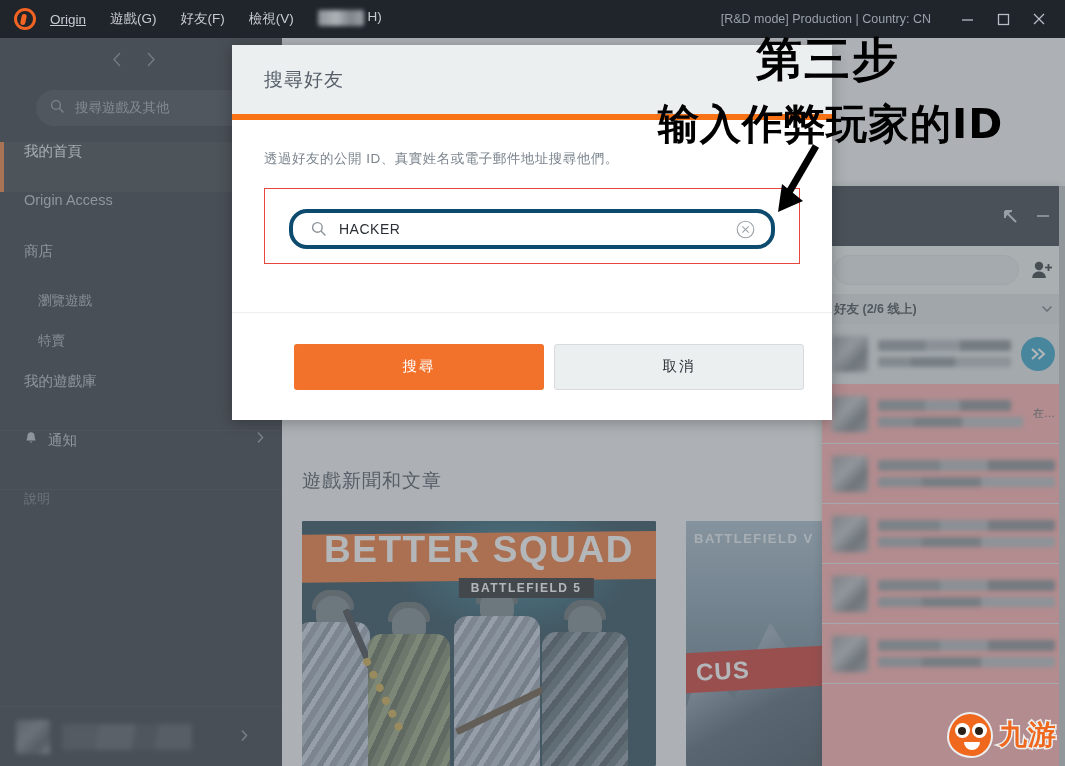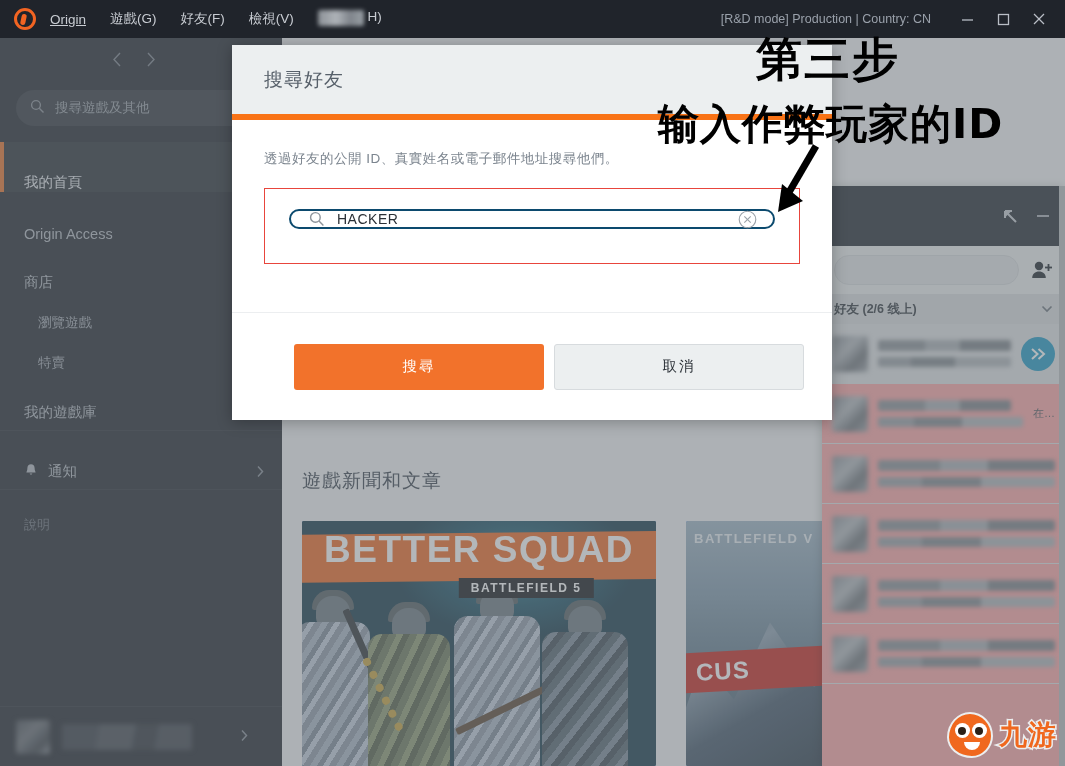--- a/index.html
+++ b/index.html
@@ -72,31 +72,31 @@
     position: absolute; left: 0; top: 38px;
     width: 282px; height: 728px;
     background: #22262e;
     z-index: 10;
   }
   .nav-arrows {
     height: 46px; display: flex; align-items: center;
     padding-left: 112px; gap: 22px;
   }
   .nav-arrow { color: #7b828c; font-size: 18px; line-height: 1; }
-  .side-search-wrap { padding: 6px 16px 14px 16px; }
+  .side-search-wrap { padding: 6px 16px 14px 16px; margin-left: 20px; }
   .side-search {
     height: 36px; border-radius: 18px;
     background: #32373f;
     display: flex; align-items: center; padding-left: 14px;
   }
   .side-search .mag { margin-right: 10px; color: #8b9099; }
   .side-search .ph { color: #9aa0a8; font-size: 13.5px; }
   .nav-list { margin-top: 2px; }
   .nav-row {
-    height: 50px; display: flex; align-items: flex-end;
+    height: 50px; display: flex; align-items: flex-start;
     padding-left: 24px; position: relative;
     color: #b3b9c1; font-size: 14.5px;
   }
   .nav-row.active { background: #2b3038; color: #e6e9ed; }
   .nav-row.active::before {
     content: ""; position: absolute; left: 0; top: 0;
     width: 4px; height: 100%; background: #e8732c;
   }
   .nav-row.sub { height: 40px; padding-left: 38px; font-size: 13.5px; color: #a3a9b2; }
   .nav-sep { height: 1px; background: #2c313a; margin: 8px 0 0 0; }
@@ -307,21 +307,21 @@
   .modal-head h2 { font-size: 19px; font-weight: normal; color: #57606a; letter-spacing: 1px; }
   .modal-body { padding: 30px 32px 0 32px; }
   .modal-desc { font-size: 13.5px; color: #7b848e; letter-spacing: .5px; }
   .search-outline {
     margin-top: 20px;
     border: 1px solid #e8453c;
     padding: 20px 24px;
     height: 76px;
   }
   .search-field {
-    height: 20px; border: 2px solid #0c4a6e; border-radius: 18px;
+    height: 40px; border: 4px solid #0c4a6e; border-radius: 18px;
     display: flex; align-items: center; padding: 0 16px 0 18px;
     background: #fff;
   }
   .search-field .mag2 { color: #8d949b; display: flex; }
   .search-field .val {
     margin-left: 12px; font-size: 14px; color: #2b3036; flex: 1;
     letter-spacing: .5px;
   }
   .search-field .clr { color: #9aa1a8; display: flex; }
   .modal-foot {

